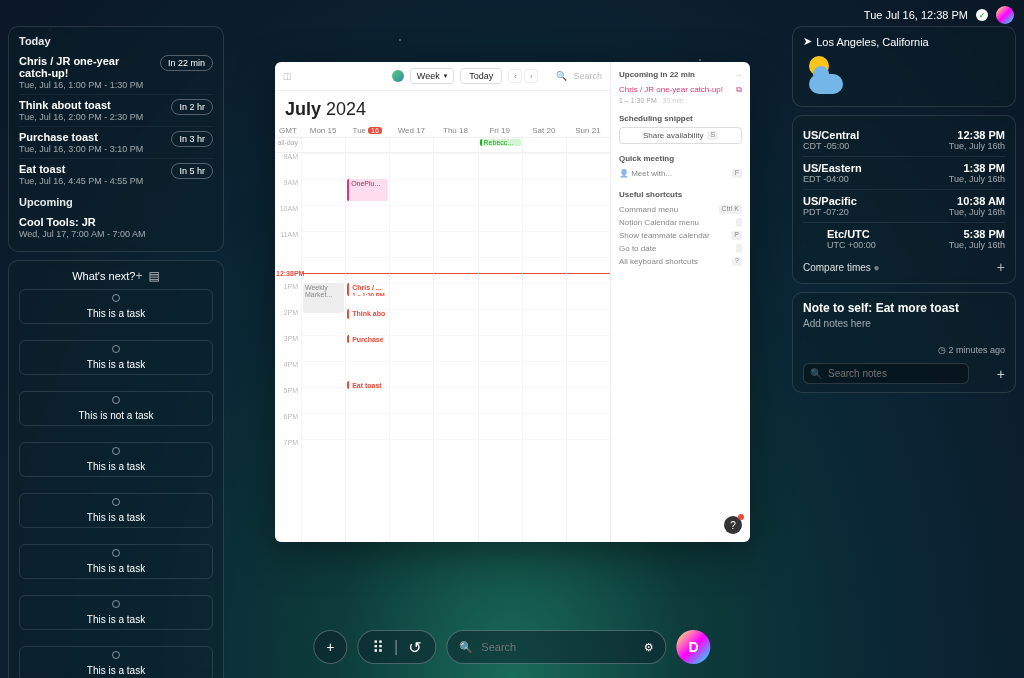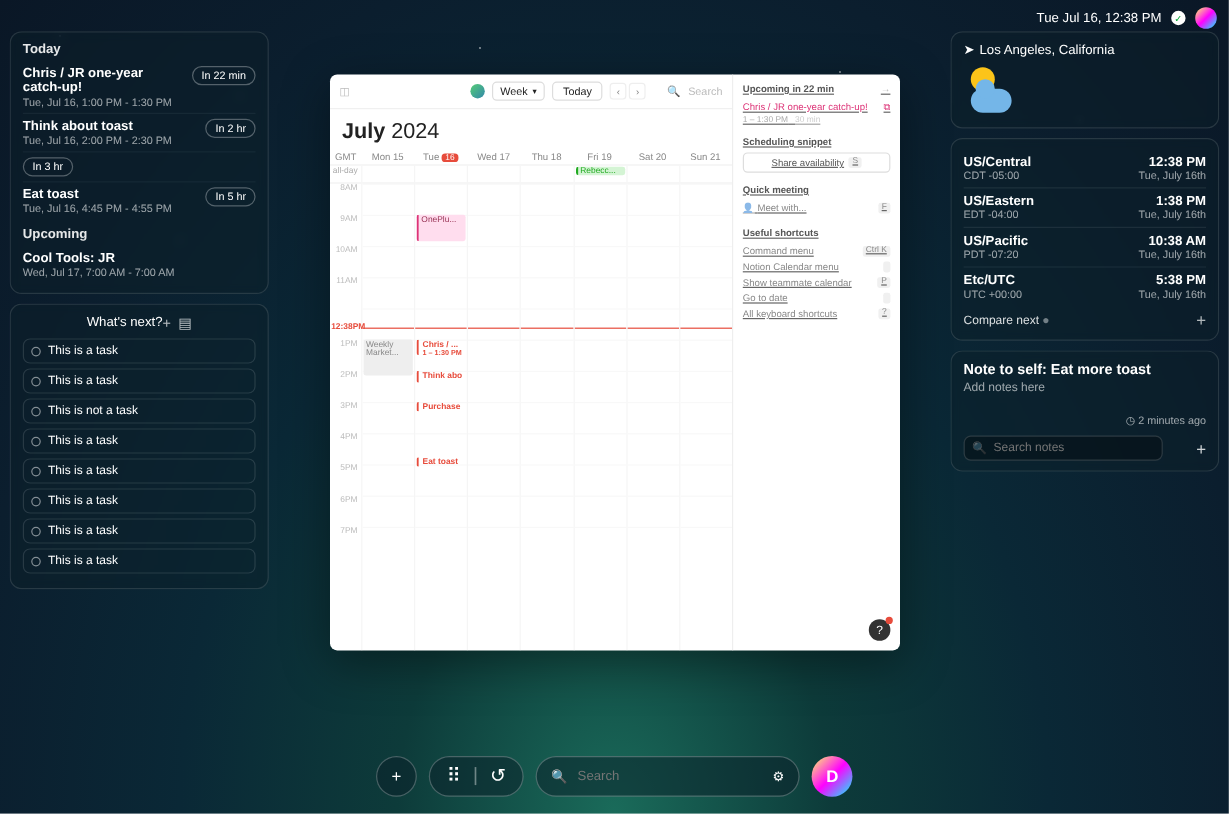--- a/index.html
+++ b/index.html
@@ -25,37 +25,37 @@
 .section-title { font-size:11px; font-weight:600; margin-bottom:4px; opacity:0.9; }
 .event-item { display:flex; justify-content:space-between; align-items:flex-start; padding:4px 0; border-bottom:1px solid rgba(255,255,255,0.05); gap:6px; }
 .event-item:last-child { border-bottom:none; }
 .event-left { flex:1; }
 .event-title { font-size:11px; font-weight:600; }
 .event-time { font-size:9px; opacity:0.6; margin-top:1px; }
 .pill { font-size:9px; padding:2px 7px; border:1px solid rgba(255,255,255,0.3); border-radius:10px; white-space:nowrap; }
 
 .whats-next-hdr { display:flex; justify-content:center; align-items:center; font-size:11px; margin-bottom:6px; }
 .wn-icons { display:flex; gap:6px; opacity:0.7; font-size:12px; }
-.task-row { display:flex; align-items:center; gap:6px; font-size:10px; padding:4px 6px; border:1px solid rgba(255,255,255,0.12); border-radius:6px; margin-bottom:4px; }
+.task-row { display:flex; align-items:center; gap:6px; font-size:10px; padding:4px 6px; border:1px solid rgba(255,255,255,0.12); border-radius:6px; margin-bottom:16px;flex-direction:column; }
 .task-dot { width:8px; height:8px; border:1.5px solid rgba(255,255,255,0.5); border-radius:50%; flex-shrink:0; }
 
 
 .weather { display:flex; gap:10px; align-items:flex-start; }
 .weather-loc { font-size:11px; display:flex; align-items:center; gap:4px; margin-bottom:6px; }
 .weather-icon { width:44px; height:44px; position:relative; }
 .sun { width:20px; height:20px; background:#fcc419; border-radius:50%; position:absolute; top:2px; left:6px; }
 .cloud { width:34px; height:20px; background:#74b6e8; border-radius:12px; position:absolute; bottom:4px; left:6px; }
 .cloud::before { content:""; width:16px; height:16px; background:#74b6e8; border-radius:50%; position:absolute; top:-8px; left:4px; }
 .temp { font-size:24px; font-weight:600; }
 .wdesc { font-size:10px; opacity:0.85; }
 .wstats { font-size:10px; opacity:0.85; margin-top:2px; display:flex; gap:10px; }
 
 
 .tz-row { display:flex; justify-content:space-between; align-items:center; border-bottom:1px solid rgba(255,255,255,0.08); padding:5px 0; }
-.tz-row:last-child { border-bottom:none; }
+.tz-row:last-child { border-bottom:none;margin-left:24px; }
 .tz-name { font-size:11px; font-weight:600; }
 .tz-off { font-size:9px; opacity:0.6; }
 .tz-time { font-size:11px; font-weight:600; text-align:right; }
 .tz-date { font-size:9px; opacity:0.6; text-align:right; }
 .compare { display:flex; justify-content:space-between; align-items:center; font-size:10px; margin-top:4px; opacity:0.85; }
 
 
 .note-title { font-size:12px; font-weight:600; }
 .note-sub { font-size:10px; opacity:0.6; margin-top:3px; }
 .note-meta { font-size:9px; opacity:0.6; text-align:right; margin-top:16px; }
@@ -93,21 +93,21 @@
 .time-col div { height:26px; }
 .day-col { flex:1; border-left:1px solid #f5f5f5; position:relative; }
 .hr-line { position:absolute; left:0; right:0; border-top:1px solid #f8f8f8; }
 .now-line { position:absolute; left:0; right:0; border-top:1.5px solid #e74c3c; }
 .now-label { position:absolute; left:-26px; font-size:7px; color:#e74c3c; font-weight:600; transform:translateY(-50%); }
 .ev { position:absolute; font-size:7px; border-radius:2px; padding:1px 2px; overflow:hidden; }
 .ev-pink { background:#fde; border-left:2px solid #d37; color:#935; left:1px; right:1px; }
 .ev-red { border-left:2px solid #e74c3c; color:#e74c3c; left:1px; right:1px; font-weight:600; padding-left:3px; }
 .ev-gray { background:#eee; color:#888; left:1px; right:1px; }
 
-.side-sec { margin-bottom:10px;text-decoration:underline; }
+.side-sec { margin-bottom:10px; }
 .side-hd { font-size:8px; font-weight:600; color:#555; margin-bottom:4px; display:flex; justify-content:space-between; align-items:center; }
 .side-item { font-size:8px; color:#888; padding:2px 0; display:flex; justify-content:space-between; }
 .side-time { font-size:7px; color:#aaa; }
 .share-btn { border:1px solid #ddd; border-radius:4px; padding:3px; text-align:center; font-size:8px; color:#555; display:flex; justify-content:center; gap:4px; }
 .kbd { background:#f0f0f0; border-radius:2px; padding:0 3px; font-size:7px; color:#888; }
 .help-btn { position:absolute; bottom:8px; right:8px; width:18px; height:18px; background:#333; color:#fff; border-radius:50%; display:flex; align-items:center; justify-content:center; font-size:10px; }
 .help-dot { position:absolute; top:-2px; right:-2px; width:6px; height:6px; background:#e74c3c; border-radius:50%; }
 
 
 .dock { position:absolute; bottom:14px; left:50%; transform:translateX(-50%); display:flex; align-items:center; gap:10px; }
@@ -139,20 +139,24 @@
      <div class="pill">In 22 min</div>
    </div>
         <div class="event-item">
      <div class="event-left">
             <div class="event-title">Think about toast</div>
             <div class="event-time">Tue, Jul 16, 2:00 PM - 2:30 PM</div>
           </div>
      <div class="pill">In 2 hr</div>
    </div>
         <div class="event-item">
+     <div class="event-left">
+            <div class="event-title">Purchase toast</div>
+            <div class="event-time">Tue, Jul 16, 3:00 PM - 3:10 PM</div>
+          </div>
      <div class="pill">In 3 hr</div>
    </div>
         <div class="event-item">
      <div class="event-left">
             <div class="event-title">Eat toast</div>
             <div class="event-time">Tue, Jul 16, 4:45 PM - 4:55 PM</div>
           </div>
      <div class="pill">In 5 hr</div>
    </div>
       </div>
@@ -263,21 +267,21 @@
             <div class="tz-name">Etc/UTC</div>
             <div class="tz-off">UTC +00:00</div>
           </div>
      <div>
             <div class="tz-time">5:38 PM</div>
             <div class="tz-date">Tue, July 16th</div>
           </div>
    </div>
       </div>
     <div class="compare">
-      <span><span>Compare next</span> <span style="opacity:0.5">●</span></span>
+      <span><span>Compare times</span> <span style="opacity:0.5">●</span></span>
       <span class="plus-btn">+</span>
     </div>
   </div>
 
   <div class="panel">
     <div class="note-title">Note to self: Eat more toast</div>
     <div class="note-sub">Add notes here</div>
     <div class="note-meta"><span>◷</span> <span>2 minutes ago</span></div>
     <div class="note-search">
       <div class="ns-wrap">

